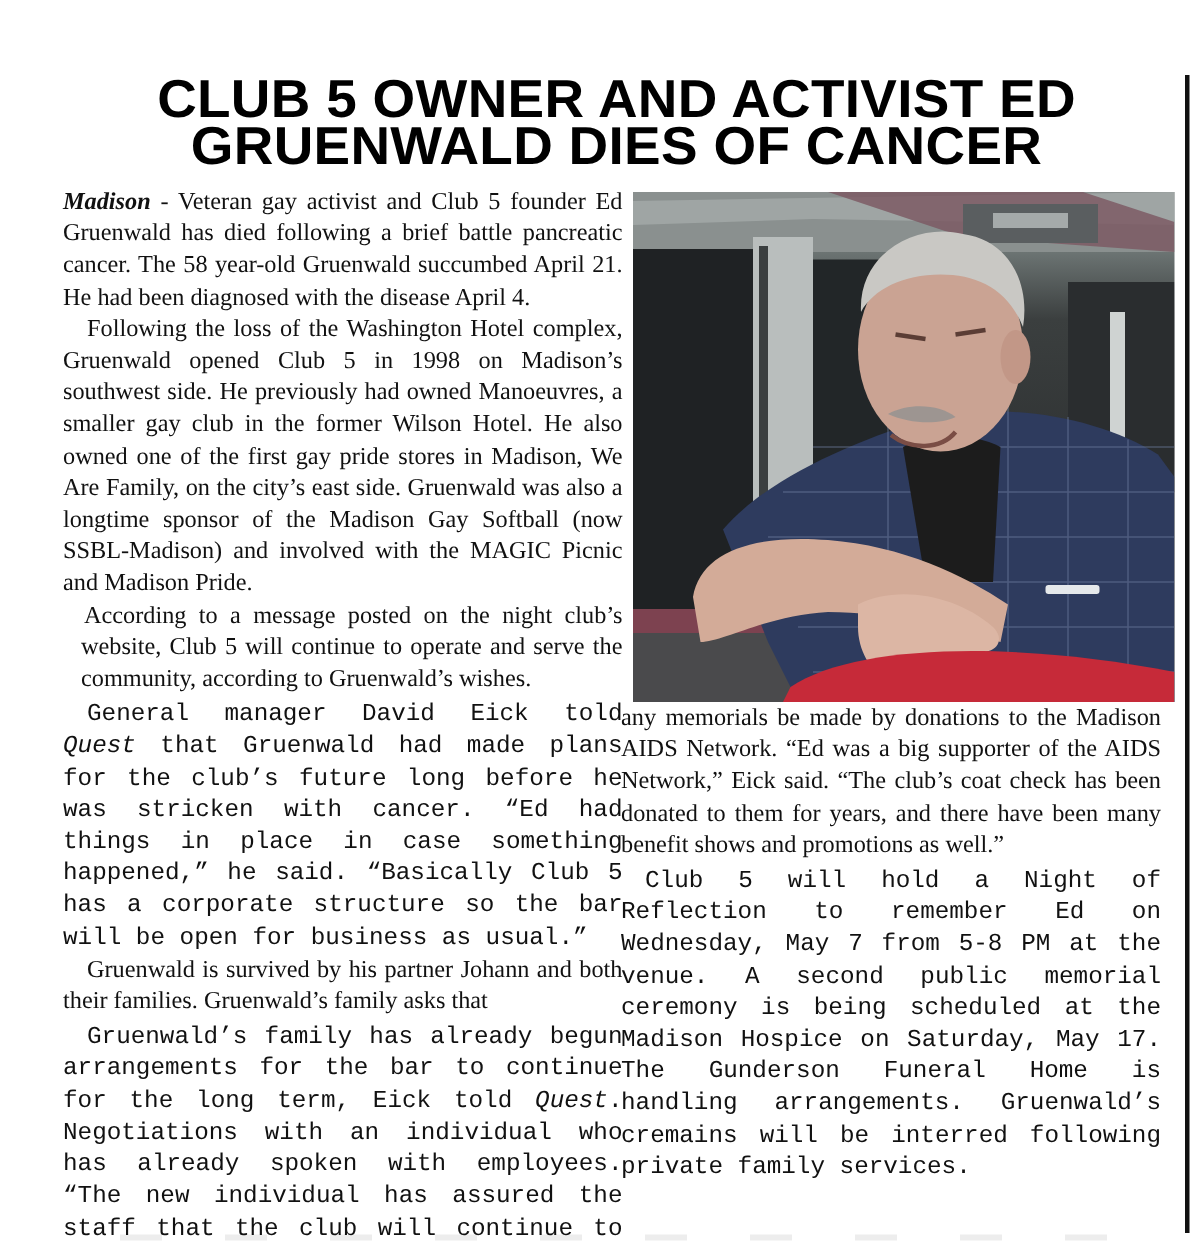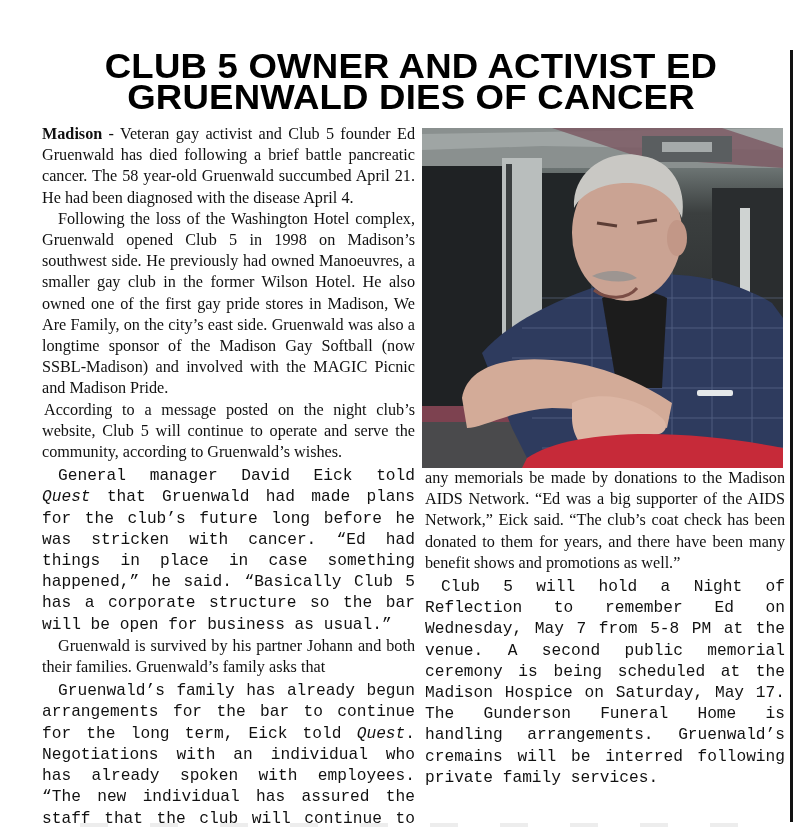--- a/index.html
+++ b/index.html
@@ -5,26 +5,26 @@
   html, body { margin: 0; padding: 0; background: #ffffff; }
   body { width: 795px; height: 831px; position: relative; overflow: hidden; font-family: "Liberation Serif", serif; color: #111; }
   .headline {
     position: absolute; left: 36px; top: 51px; width: 750px;
     text-align: center; font-family: "Liberation Sans", sans-serif; font-weight: bold;
     font-size: 35.5px; line-height: 31px; letter-spacing: 0.2px; color: #000;
     transform: scaleX(1.03); transform-origin: center top;
   }
   .headline .line { display: block; white-space: nowrap; }
   .col-left { position: absolute; left: 42px; top: 124px; width: 373px; }
-  .col-right { position: absolute; left: 425px; top: 468px; width: 360px; }
+  .col-right { position: absolute; left: 414px; top: 468px; width: 360px; }
   p { margin: 0; font-size: 16.2px; line-height: 21.2px; text-align: justify; }
   p.indent { text-indent: 16px; }
-  p.sindent { text-indent: 2px; }
+  p.sindent { text-indent: 2px; margin-left: 12px; }
   p.gap { margin-top: 3px; font-family: Liberation Mono, monospace; }
-  .lead-bold { font-weight: bold; }
+  .lead-bold { font-weight: bold; font-style: italic; }
   em { font-style: italic; }
   .photo {
     position: absolute; left: 422px; top: 128px; width: 361px; height: 340px; overflow: hidden;
     background: linear-gradient(180deg, #7f8784 0%, #6b7372 12%, #3b3f3f 25%, #2d3031 60%, #3a3d40 100%);
   }
   .rule { position: absolute; left: 790px; top: 50px; width: 3px; height: 772px; background: #111; }
   .ghost { position: absolute; left: 80px; top: 823px; width: 660px; height: 4px;
     background: repeating-linear-gradient(90deg, rgba(0,0,0,0.07) 0 28px, transparent 28px 70px); }
 </style>
 </head>

